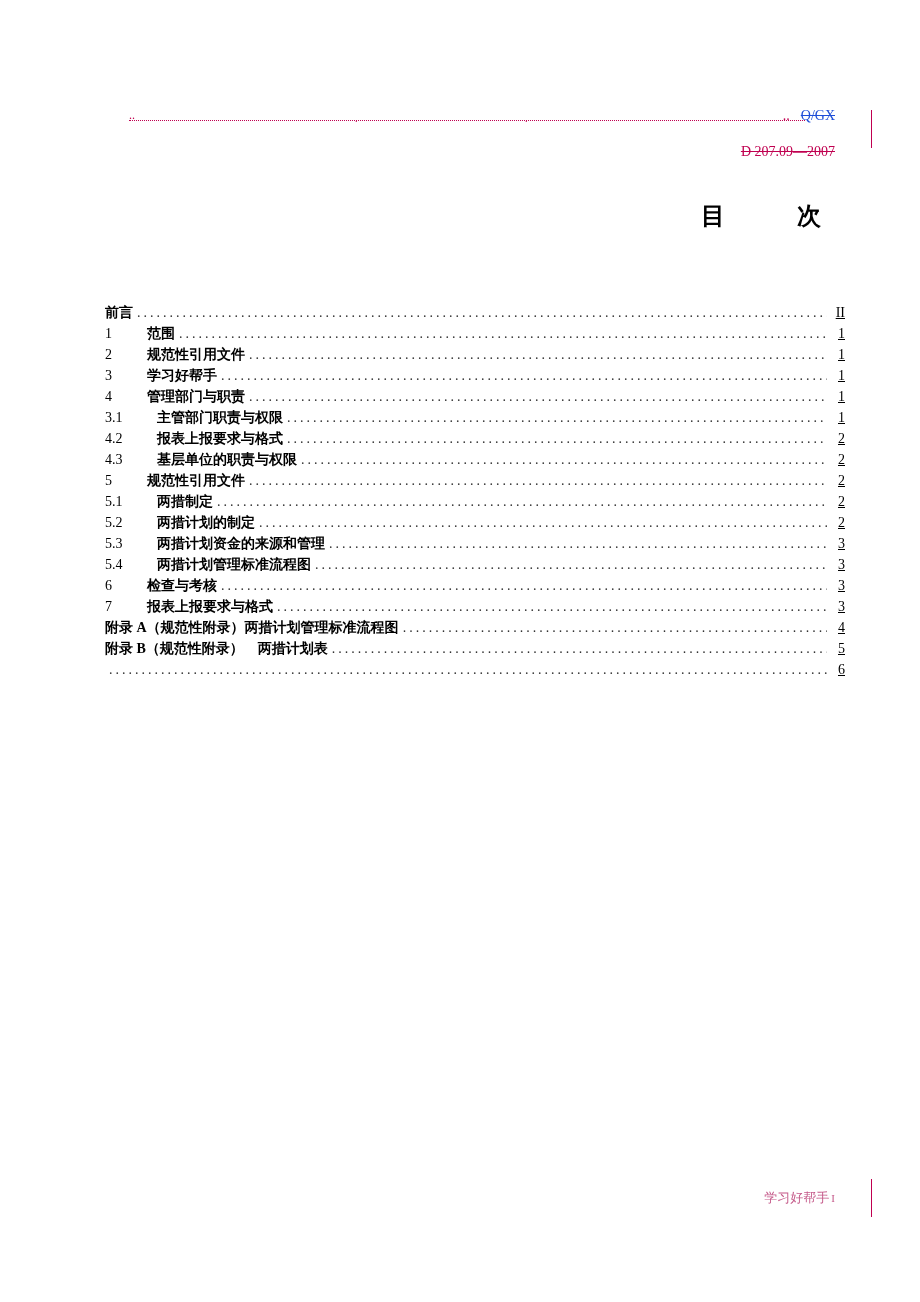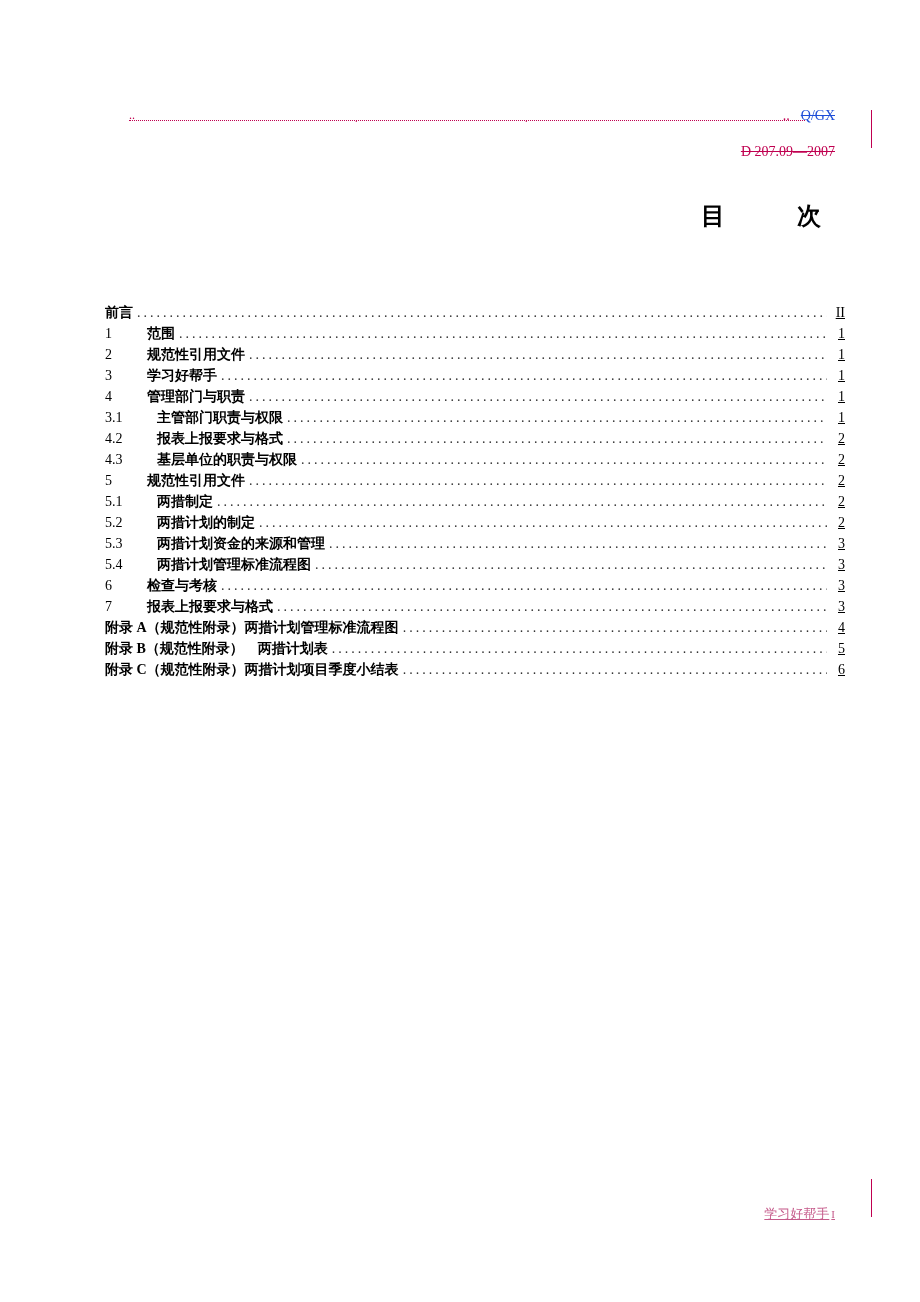--- a/index.html
+++ b/index.html
@@ -131,25 +131,24 @@
       content: "...................................................................................................................................";
     }
     .toc-page {
       flex-shrink: 0;
       min-width: 18px;
       text-align: right;
       text-decoration: underline;
     }
     .footer-text {
       position: absolute;
-      bottom: 79px;
+      bottom: 95px;
       right: 85px;
       color: #c55a8a;
       font-size: 13px;
-      text-decoration: underline;
       font-family: "KaiTi", "楷体", serif;
     }
     .footer-text .page-mark {
       font-family: serif;
       font-size: 11px;
       margin-left: 2px;
     }
   </style>
 </head>
 <body>
@@ -263,21 +262,20 @@
         <span class="toc-text">附录 A（规范性附录）两措计划管理标准流程图</span>
         <span class="toc-dots"></span>
         <span class="toc-page">4</span>
       </div>
       <div class="toc-item">
         <span class="toc-text">附录 B（规范性附录）　两措计划表</span>
         <span class="toc-dots"></span>
         <span class="toc-page">5</span>
       </div>
       <div class="toc-item">
-        <span class="toc-text">附录 C（规范性附录）两措计划项目季度小结表</span>
         <span class="toc-dots"></span>
         <span class="toc-page">6</span>
       </div>
     </div>
 
   <div class="right-bar-bottom"></div>
 
   <div class="footer-text">
     <span>学习好帮手</span><span class="page-mark">I</span>
   </div>

